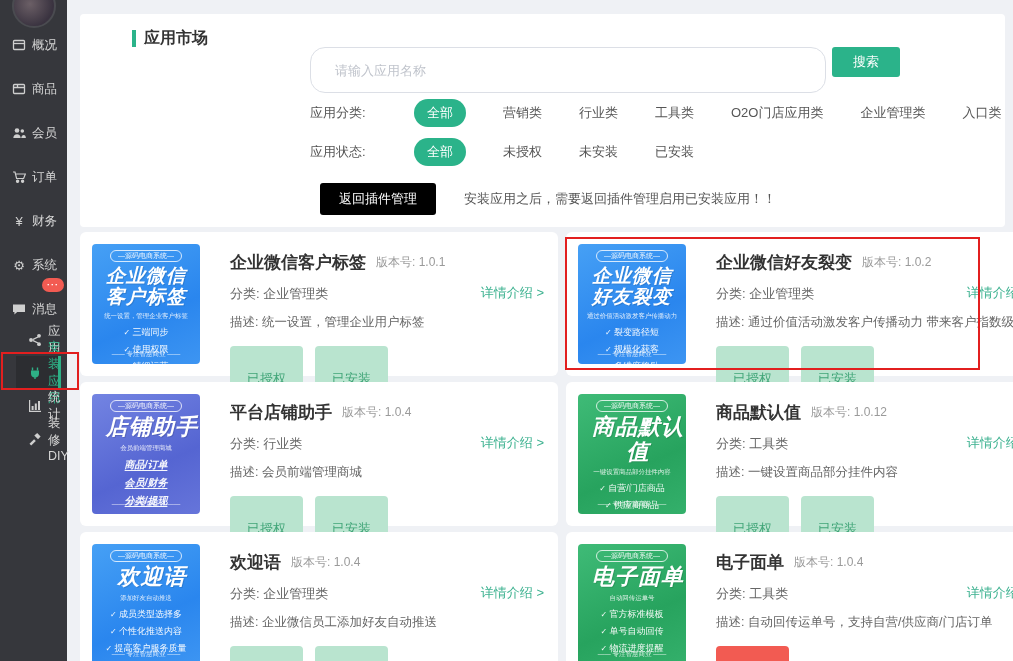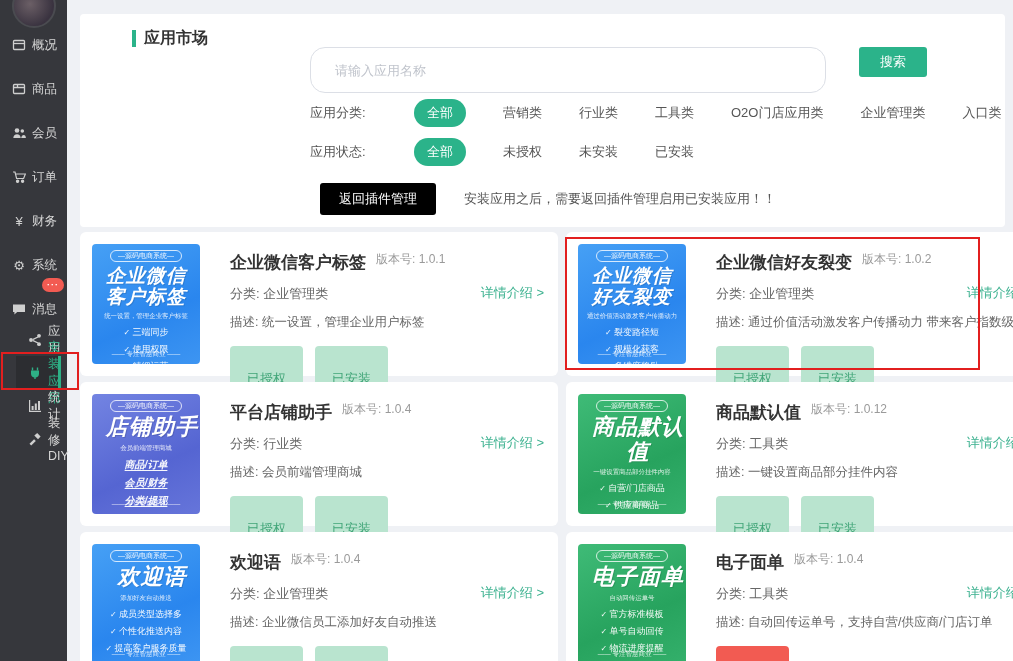--- a/index.html
+++ b/index.html
@@ -35,21 +35,21 @@
   .panel { position:absolute; left:80px; top:14px; width:925px; height:213px;
     background:#fff; border-radius:4px; }
   .panel-title { position:absolute; left:15px; top:14px; display:flex;
     align-items:center; gap:8px; font-size:16px; font-weight:bold; color:#333;padding-left:37px; }
   .panel-title::before { content:""; width:4px; height:17px; background:#2bb38a;
     display:inline-block; }
   .search-input { position:absolute; left:230px; top:33px; width:516px; height:46px;
     border:1px solid #dcdfe6; border-radius:15px; padding:0 24px; font-size:13px;
     color:#333; outline:none; font-family:inherit; }
   .search-input::placeholder { color:#c0c4cc; }
-  .search-btn { position:absolute; left:779px; top:33px; width:68px; height:30px;
+  .search-btn { position:absolute; left:752px; top:33px; width:68px; height:30px;
     background:#2bb38a; border:none; border-radius:3px; color:#fff; font-size:13px;
     cursor:pointer; font-family:inherit; }
   .filter-row { position:absolute; left:230px; display:flex; align-items:center; }
   .filter-row.cat { top:85px; }
   .filter-row.stat { top:124px; }
   .filter-label { font-size:13px; color:#555; margin-right:36px; width:68px; }
   .opt { font-size:13px; color:#555; margin-right:37px; cursor:pointer; white-space:nowrap; }
   .opt.pill { background:#2bb38a; color:#fff; border-radius:14px; padding:5px 13px; }
   .notice-row { position:absolute; left:240px; top:169px; display:flex; align-items:center; }
   .back-btn { background:#000000; border:none; border-radius:3px; color:#fff;
@@ -75,21 +75,21 @@
   .t-sub { font-size:7px; opacity:.85; margin-top:3px; transform:scale(.92); }
   .t-bullets { margin-top:5px; list-style:none; }
   .t-bullets li { font-size:9px; margin:4px 0; opacity:.95; }
   .tile.check .t-bullets li::before { content:"✓ "; font-size:8px; }
   .tile.underline .t-bullets li { font-weight:bold; font-style:italic; font-size:10px;
     text-decoration:underline; text-underline-offset:2px; }
   .t-bottom { position:absolute; bottom:5px; width:100%; font-size:6.5px; opacity:.8; }
   .t-bottom::before { content:"—— "; } .t-bottom::after { content:" ——"; }
 
   .cinfo { margin-left:150px; padding-top:19px; }
-  .title-row { display:flex; align-items:flex-start; }
+  .title-row { display:flex; align-items:center; }
   .app-name { font-size:17px; font-weight:bold; color:#333; }
   .app-ver { font-size:12px; color:#9a9a9a; margin-left:10px; }
   .app-cat { font-size:13px; color:#666; margin-top:11px; }
   .app-desc { font-size:12.5px; color:#666; margin-top:11px; white-space:nowrap; }
   .badges { margin-top:15px; display:flex; gap:12px; }
   .badge { font-size:13px; border-radius:4px; padding:24px 17px; }
   .badge:empty { display:none; }
   .badge[data-type="green"] { background:#b9e4cf; color:#41a578; }
   .badge[data-type="red"]   { background:#f25b52; color:#fff; }
   .detail-link { position:absolute; right:14px; top:52px; font-size:13px;

